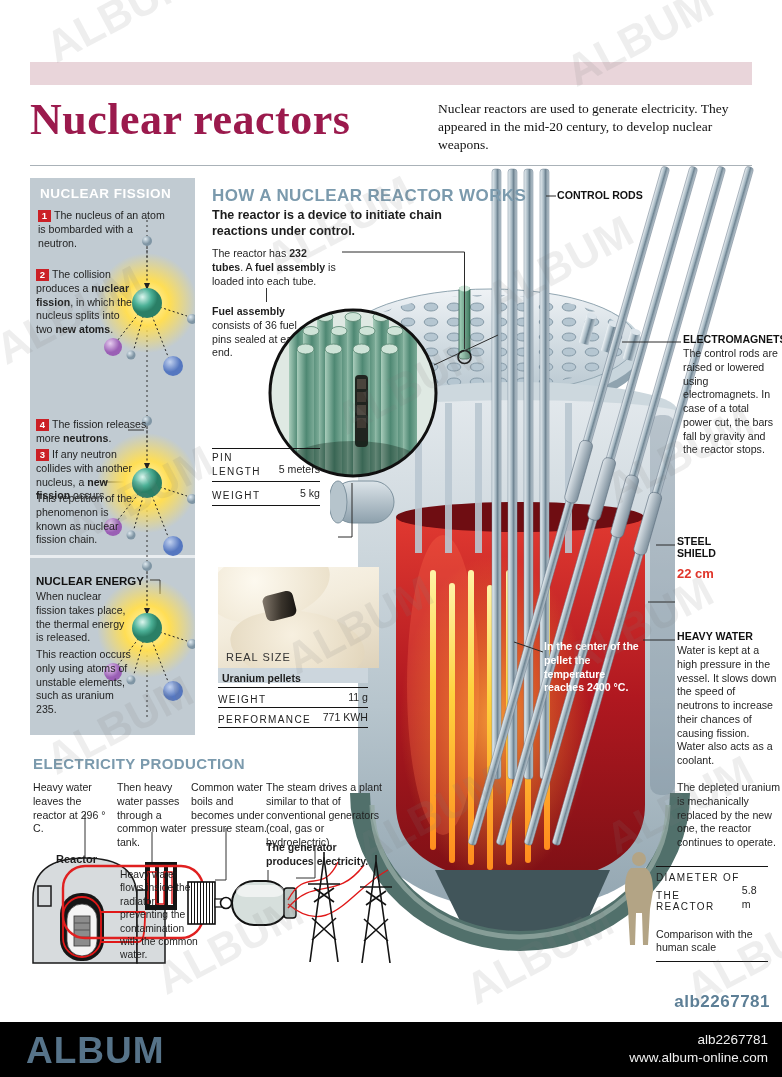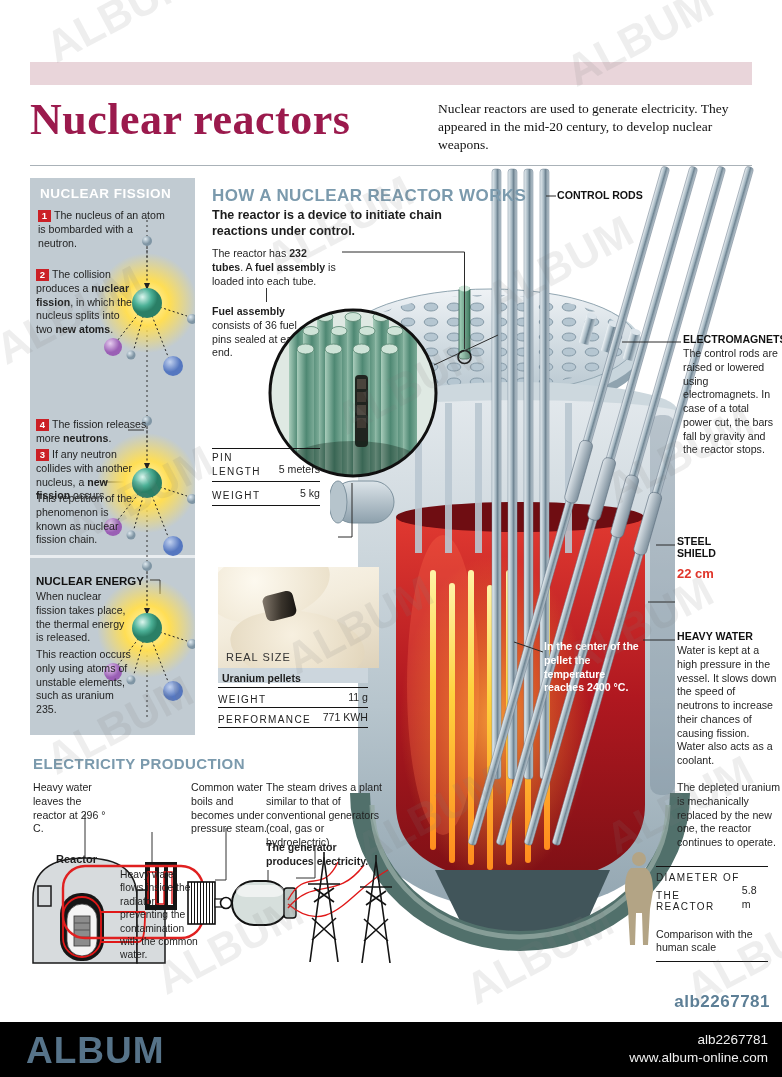--- a/index.html
+++ b/index.html
@@ -367,20 +367,21 @@
     <div class="t" style="margin-top:16px;">Comparison with the human scale</div>
   </div>
 
   <svg class="abs z20" style="left:620px;top:851px;" width="38" height="98" viewBox="0 0 38 98">
     <circle cx="19" cy="8" r="7" fill="#b3a485"></circle>
     <path d="M 11,17 C 6,21 5,29 5,40 L 8,58 L 10,94 L 15,94 L 16,62 L 22,62 L 23,94 L 28,94 L 30,58 L 33,40 C 33,28 31,21 26,17 Z" fill="#b3a485"></path>
   </svg>
 
   <div class="abs z20 steelhead" style="left:33px;top:755px;font-size:15px;text-align:right;">ELECTRICITY PRODUCTION</div>
   <div class="abs z20 t" style="left:33px;top:781px;width:84px;">Heavy water leaves the reactor at 296 ° C.</div>
+  <div class="abs z20 t" style="left:117px;top:781px;width:74px;">Then heavy water passes through a common water tank.</div>
   <div class="abs z20 t" style="left:191px;top:781px;width:76px;">Common water boils and becomes under pressure steam.</div>
   <div class="abs z20 t" style="left:266px;top:781px;width:122px;">The steam drives a plant similar to that of conventional generators (coal, gas or hydroelectric).</div>
   <div class="abs z20 t b" style="left:266px;top:841px;width:118px;">The generator produces electricity.</div>
   <div class="abs z30" style="left:56px;top:853px;font-size:11px;font-weight:bold;">Reactor</div>
   <div class="abs z30 t" style="left:120px;top:868px;width:80px;font-size:10.3px;">Heavy water flows inside the radiator, preventing the contamination with the common water.</div>
 
   <svg class="abs z10" style="left:30px;top:800px;" width="390" height="170" viewBox="0 0 390 170">
 
     <g stroke="#333" stroke-width="1" fill="none">
       <path d="M 55,14 V 57"></path>

